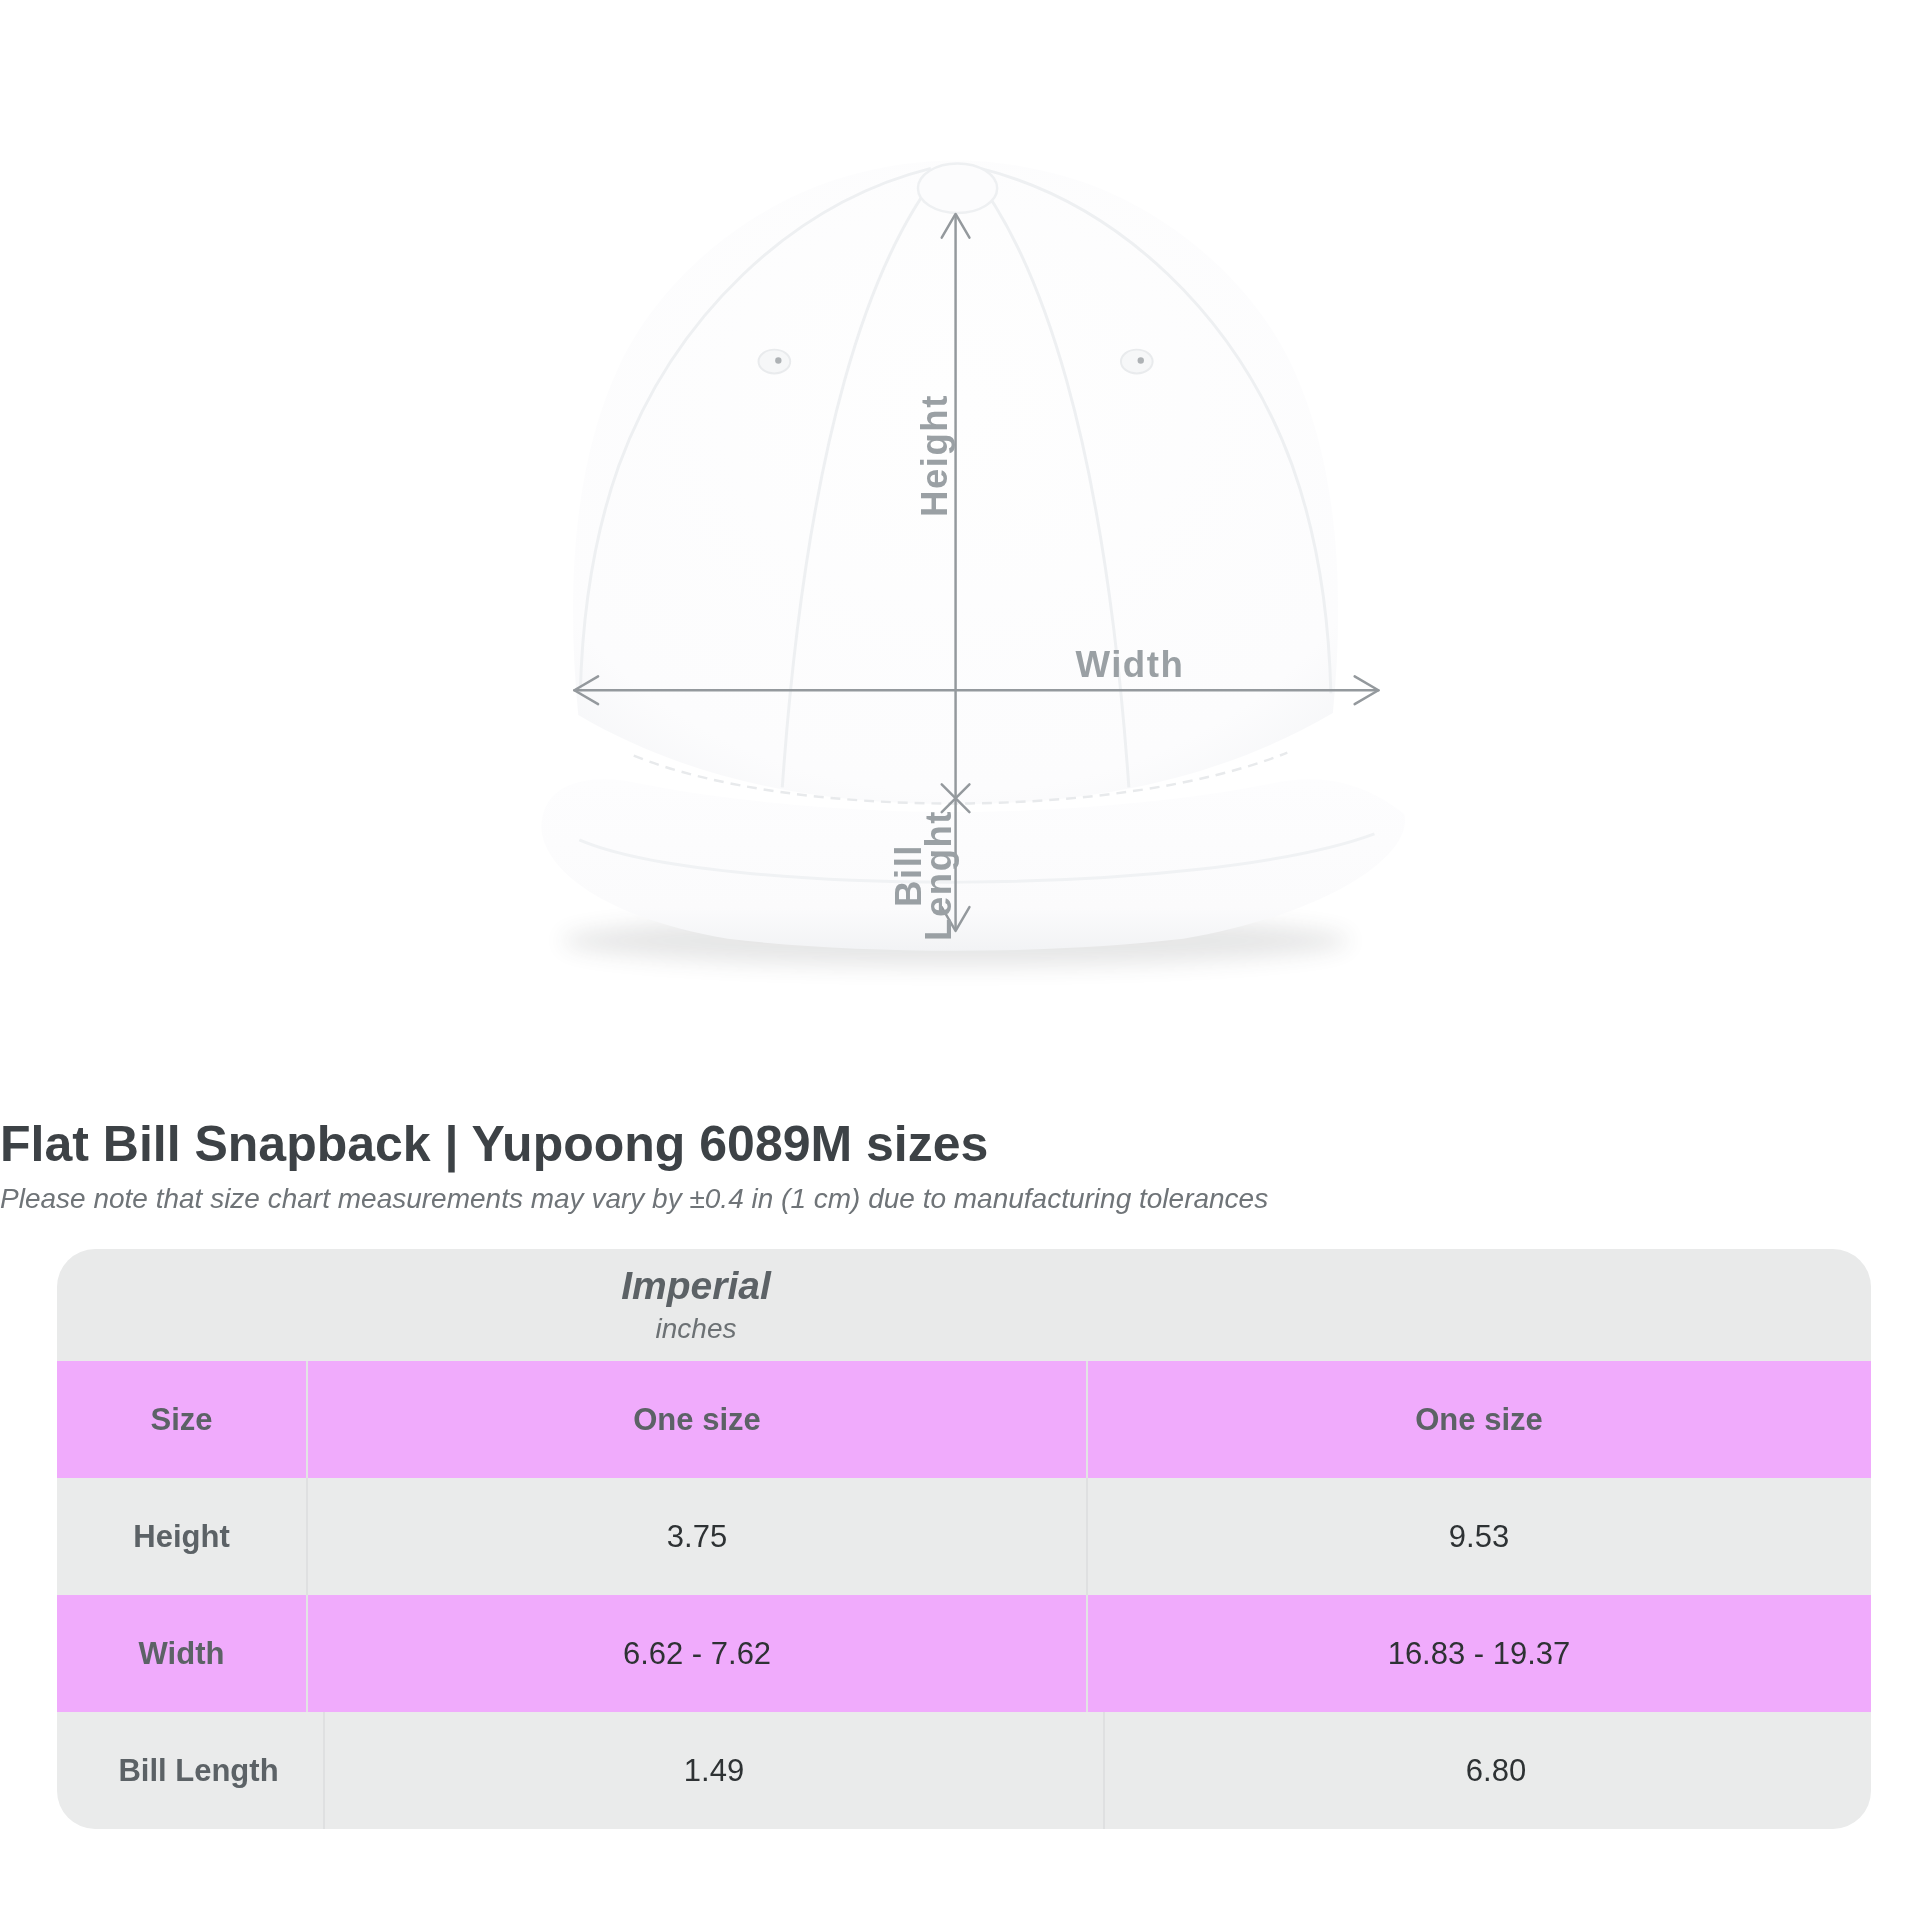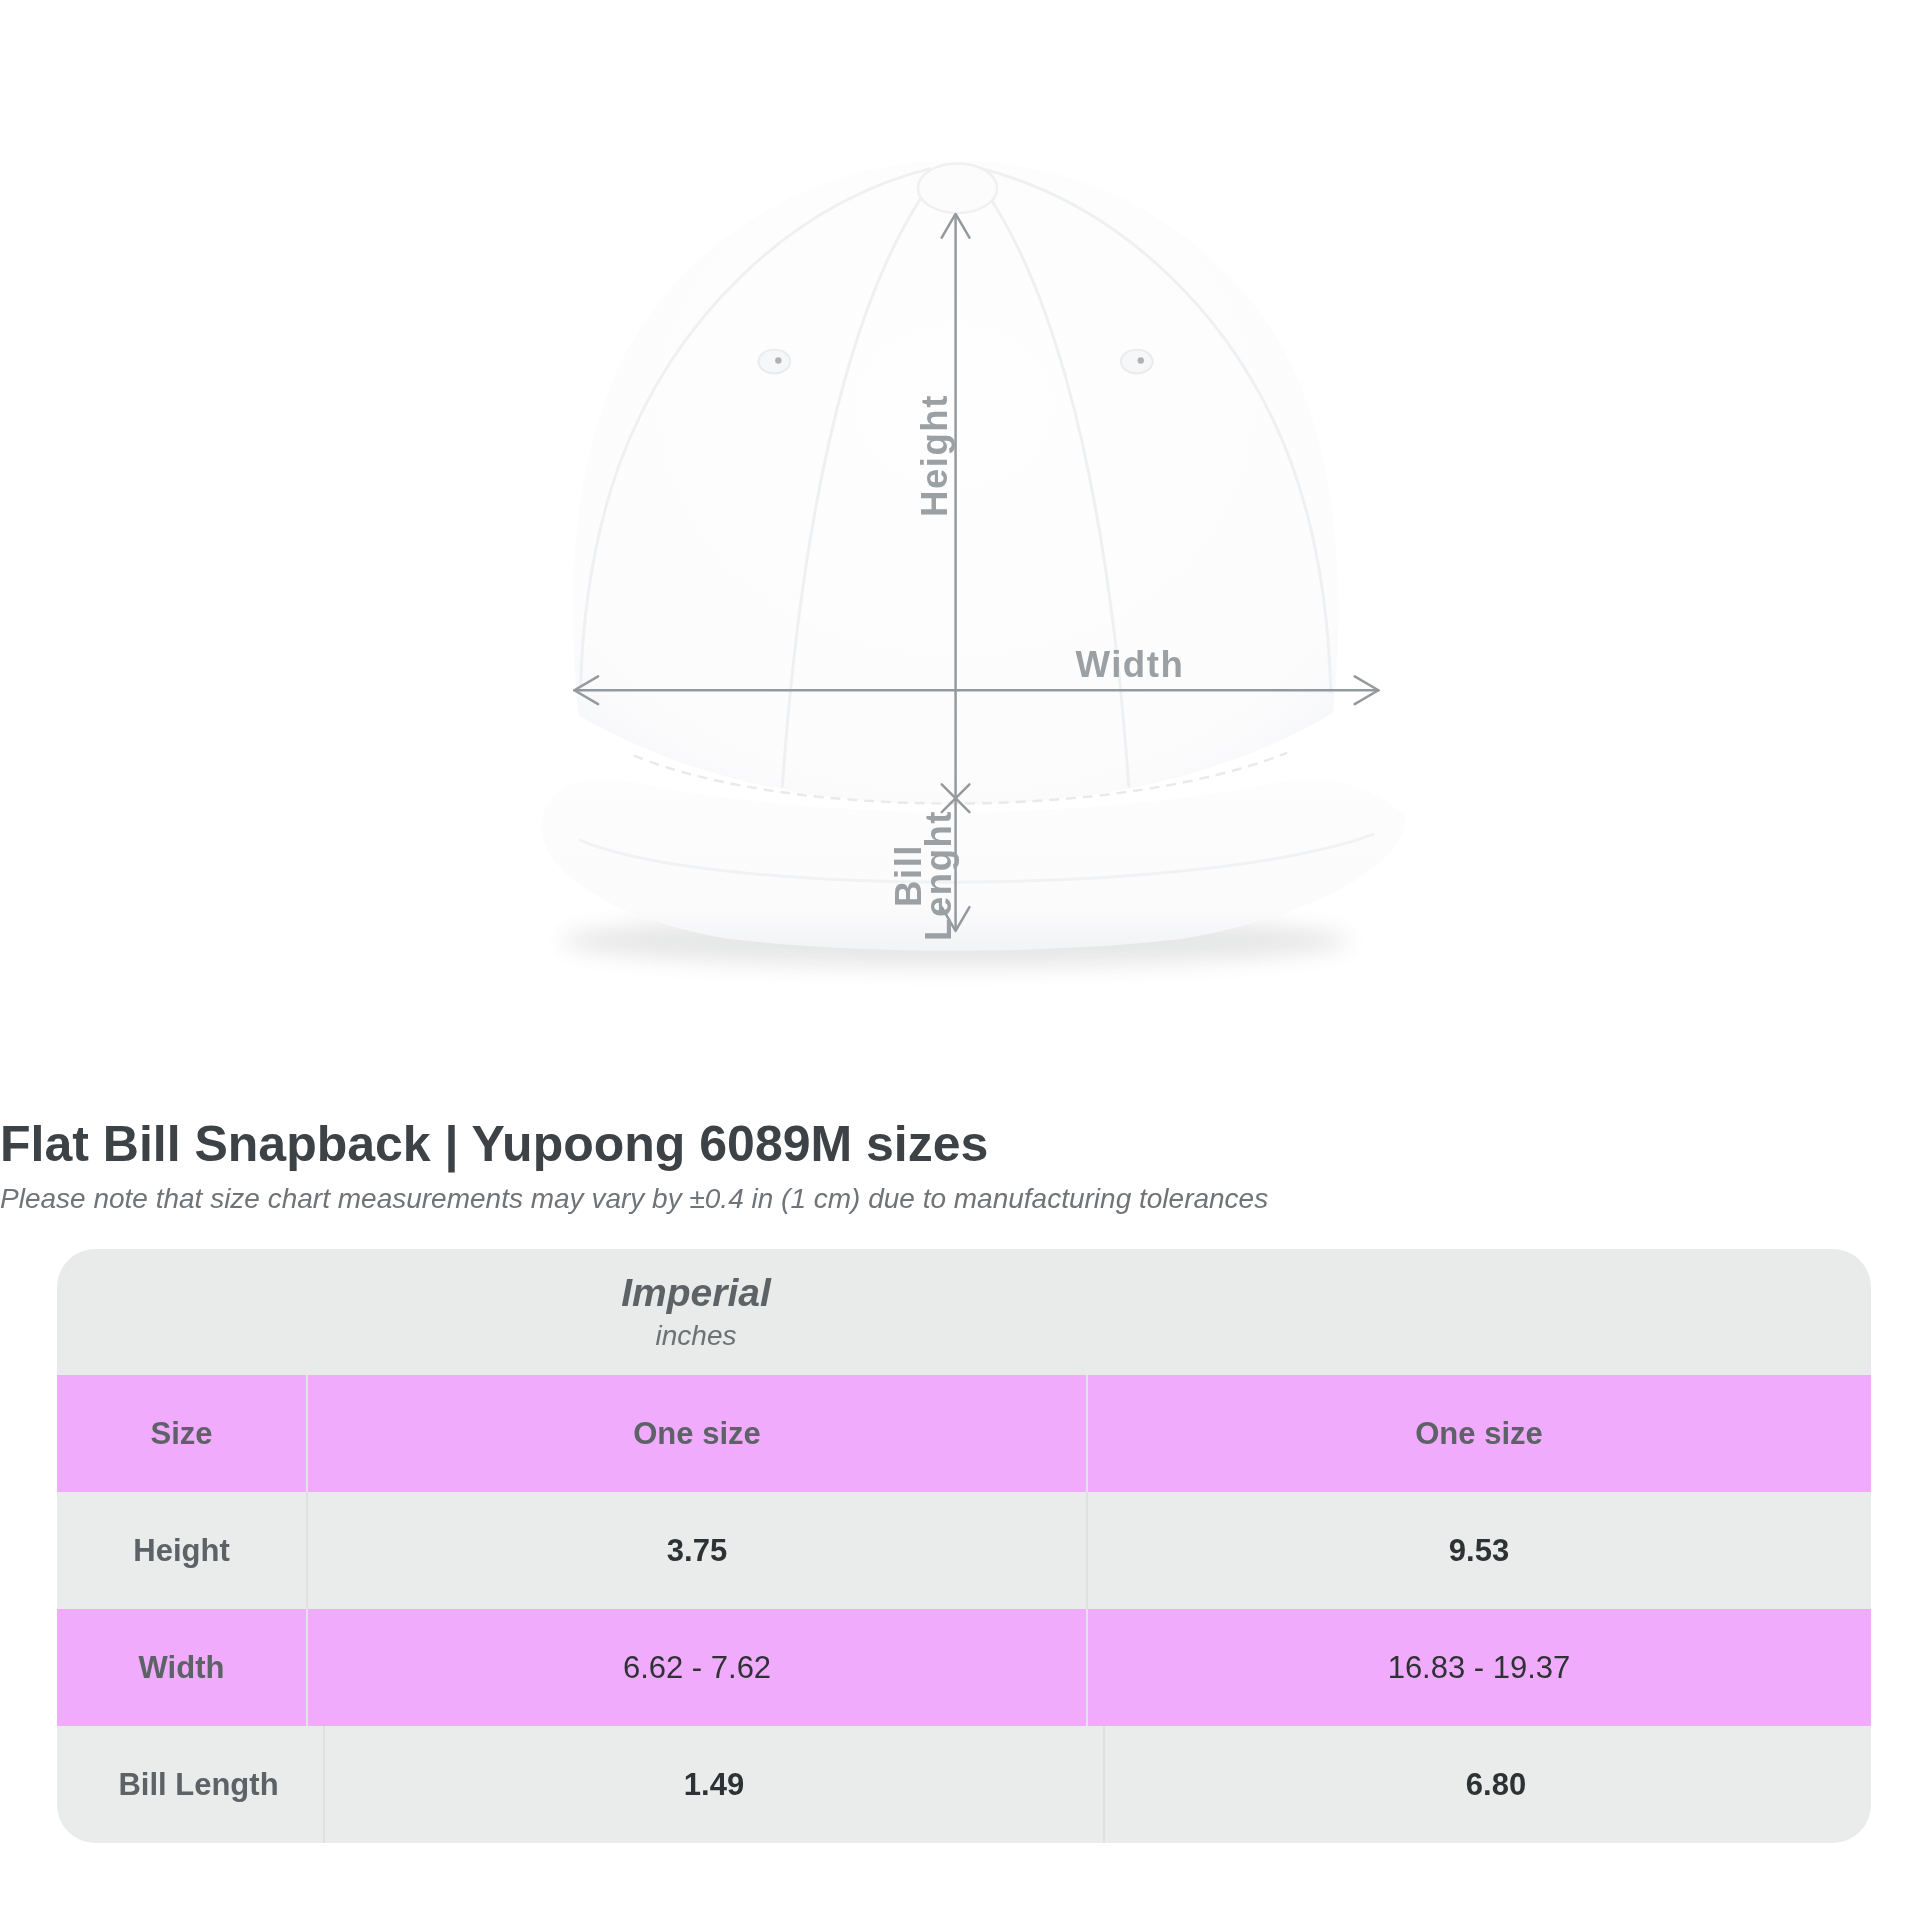--- a/index.html
+++ b/index.html
@@ -22,35 +22,35 @@
   .page-subtitle{
     margin:8px 0 0 0;font-size:28px;line-height:34px;font-style:italic;color:#6f7478;
   }
   
   .size-table{
     position:absolute;top:1249px;left:57px;width:1814px;height:622px;
     border-radius:38px;
   }
   .tbl-header{
     display:grid;grid-template-columns:249px 780px 784px;
-    height:126px;background:#e9eaea;border-radius:38px 38px 0 0;
+    height:112px;background:#e9eaea;border-radius:38px 38px 0 0;
   }
   .hdr-cell{display:flex;flex-direction:column;align-items:center;justify-content:center;}
   .hdr-unit-name{font-size:39px;font-weight:bold;font-style:italic;color:#5c6266;line-height:44px;}
   .hdr-unit-sub{font-size:28px;font-style:italic;color:#6c7174;line-height:34px;margin-top:4px;}
   .tbl-row{
     display:grid;grid-template-columns:249px 780px 784px;height:117px;
   }
   .row-white{background:#f0abfc;}
   .row-gray{background:#eaebeb;}
   .row-last{border-radius:0 0 38px 38px;padding-left:17px;}
   .cell{display:flex;align-items:center;justify-content:center;font-size:31px;color:#2e3234;}
   .cell-label{font-weight:bold;color:#5c6266;}
   .cell-value{border-left:2px solid #e2e3e4;}
-  .row-gray .cell-value{border-left-color:#dfe0e1;font-weight:bold;}
+  .row-gray .cell-value{border-left-color:#dfe0e1;}
   .cell-size-value{font-weight:bold;color:#5c6266;}
 </style>
 </head>
 <body>
 
 <svg class="hat-stage" viewBox="0 0 1946 1040" width="1927" height="1030" xmlns="http://www.w3.org/2000/svg">
   <defs>
     <filter id="softblur" x="-40%" y="-120%" width="180%" height="340%">
       <feGaussianBlur stdDeviation="11"></feGaussianBlur>
     </filter>

